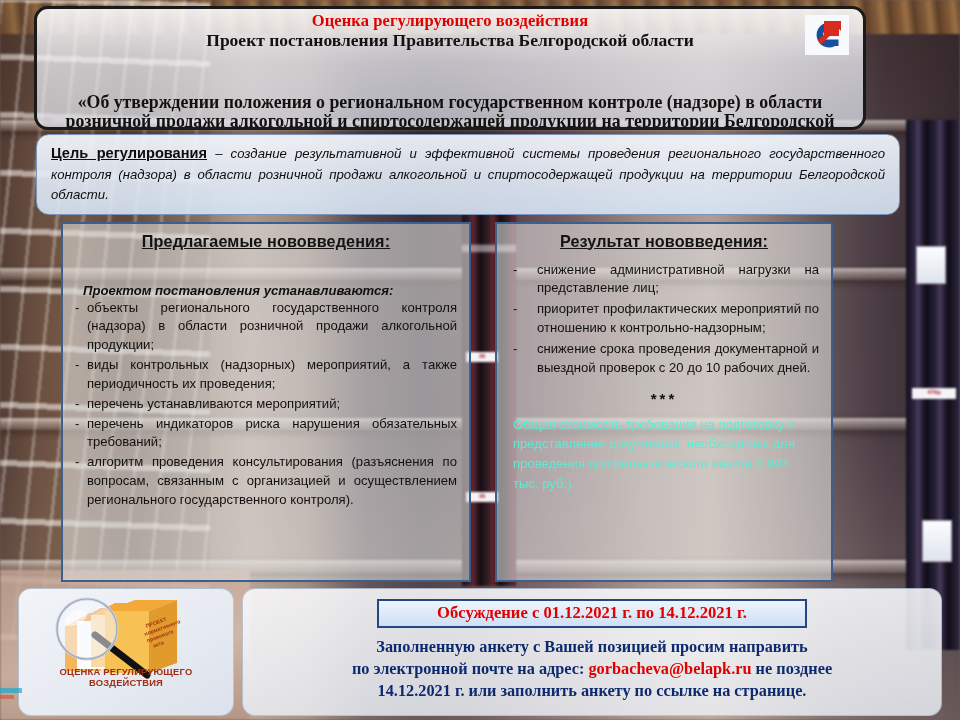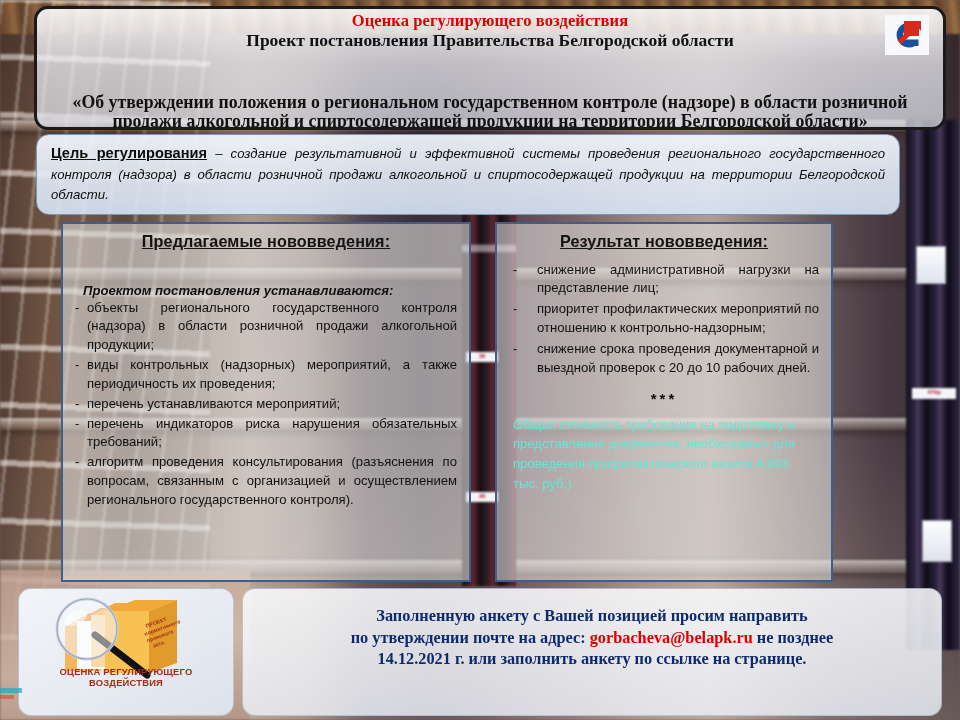--- a/index.html
+++ b/index.html
@@ -107,21 +107,21 @@
   #page {
     position: absolute; inset: 0;
     display: flex; flex-direction: column;
     padding: 4px 16px 0 16px;
   }
 
   
   #header-banner {
     position: relative;
     margin: 2px 0 0 18px;
-    width: 912px;
+    width: 832px;
     height: 124px;
     border: 3px solid #1a1a1a;
     border-radius: 14px;
     background:
       linear-gradient(180deg, rgba(252,252,253,.90), rgba(238,240,246,.74) 46%,
                               rgba(224,228,238,.70) 100%);
     text-align: center;
     padding: 3px 10px 0 10px;
     overflow: hidden;
   }
@@ -439,23 +439,24 @@
           <ellipse cx="33" cy="21" rx="12" ry="7" fill="rgba(255,255,255,.55)" transform="rotate(-28 33 21)"></ellipse>
         </svg>
       </span>
       <div id="emblem-caption">
         <div>ОЦЕНКА РЕГУЛИРУЮЩЕГО</div>
         <div>ВОЗДЕЙСТВИЯ</div>
       </div>
     </div>
 
     <div id="footer-right">
+      <div id="discussion-box">Обсуждение с 01.12.2021 г. по 14.12.2021 г.</div>
       <div id="contact-text">
         <div>Заполненную анкету с Вашей позицией просим направить</div>
-        <div><span>по утверждении почте на адрес: </span><a class="email" href="#" style="text-decoration:none;color:#e00000;">gorbacheva@belapk.ru</a><span>  не позднее</span></div>
+        <div><span>по электронной почте на адрес: </span><a class="email" href="#" style="text-decoration:none;color:#e00000;">gorbacheva@belapk.ru</a><span>  не позднее</span></div>
         <div>14.12.2021 г. или заполнить  анкету по ссылке на странице.</div>
       </div>
     </div>
   </div>
 </div>
 
 <div id="watermark">
   <svg viewBox="0 0 40 54" width="40" height="54" aria-hidden="true">
     <path d="M4 6 A16 16 0 1 0 4 34 L4 27 A9 9 0 1 1 4 13 Z" fill="#17a9cf" opacity=".85"></path>
     <rect x="0" y="40" width="26" height="5" fill="#17a9cf" opacity=".75"></rect>

